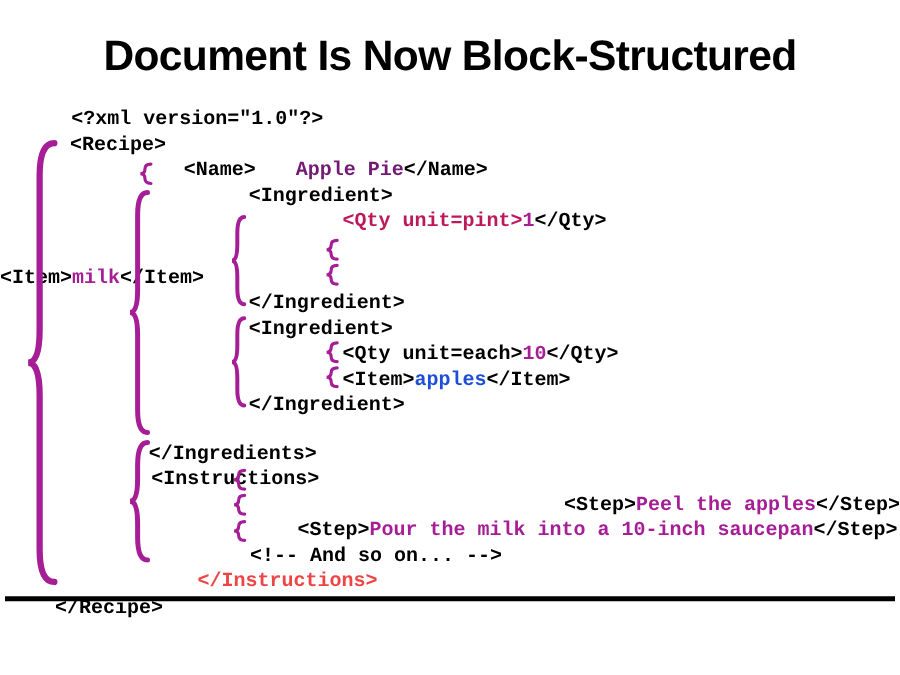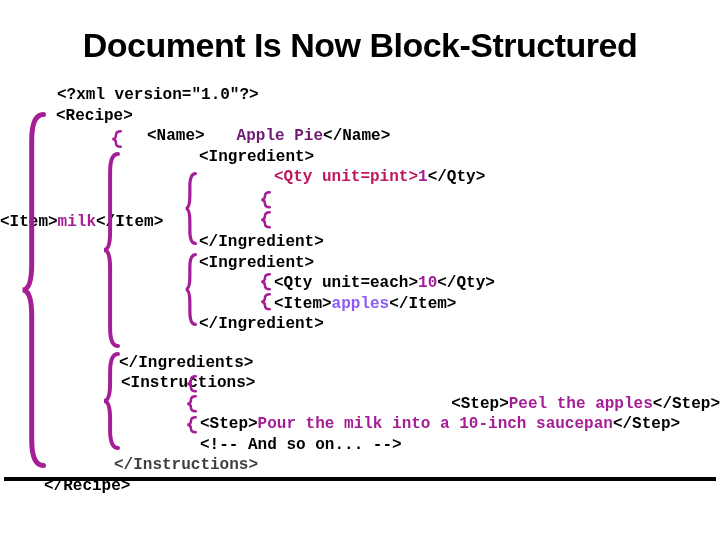--- a/index.html
+++ b/index.html
@@ -57,28 +57,28 @@
   <div id="code">
       <div class="code-line" style="padding-left: 57px;"><span style="color: rgb(0, 0, 0);">&lt;?xml version="1.0"?&gt;</span></div>
       <div class="code-line" style="padding-left: 56px;"><span style="color: rgb(0, 0, 0);">&lt;Recipe&gt;</span></div>
       <div class="code-line" style="padding-left: 124px;"><span style="color: rgb(0, 0, 0); margin-left: 23px;">&lt;Name&gt;</span><span style="color: #701a75; margin-left: 32px;">Apple Pie</span><span style="color: rgb(0, 0, 0);">&lt;/Name&gt;</span></div>
       <div class="code-line" style="padding-left: 199px;"><span style="color: rgb(0, 0, 0);">&lt;Ingredient&gt;</span></div>
       <div class="code-line" style="padding-left: 274px;"><span style="color: #be185d;">&lt;Qty unit=pint&gt;</span><span style="color: rgb(165, 30, 150);">1</span><span style="color: rgb(0, 0, 0);">&lt;/Qty&gt;</span></div>
       <div class="code-line" style=" margin-top: 24px;"><span style="color: rgb(0, 0, 0);">&lt;Item&gt;</span><span style="color: rgb(165, 30, 150);">milk</span><span style="color: rgb(0, 0, 0);">&lt;/Item&gt;</span></div>
       <div class="code-line" style="padding-left: 199px;"><span style="color: rgb(0, 0, 0);">&lt;/Ingredient&gt;</span></div>
       <div class="code-line" style="padding-left: 199px;"><span style="color: rgb(0, 0, 0);">&lt;Ingredient&gt;</span></div>
       <div class="code-line" style="padding-left: 274px;"><span style="color: rgb(0, 0, 0);">&lt;Qty unit=each&gt;</span><span style="color: rgb(165, 30, 150);">10</span><span style="color: rgb(0, 0, 0);">&lt;/Qty&gt;</span></div>
-      <div class="code-line" style="padding-left: 274px;"><span style="color: rgb(0, 0, 0);">&lt;Item&gt;</span><span style="color: #8b5cf6;">apples</span><span style="color: rgb(0, 0, 0);">&lt;/Item&gt;</span></div>
+      <div class="code-line" style="padding-left: 274px;"><span style="color: rgb(0, 0, 0);">&lt;Item&gt;</span><span style="color: #1d4ed8;">apples</span><span style="color: rgb(0, 0, 0);">&lt;/Item&gt;</span></div>
       <div class="code-line" style="padding-left: 199px;"><span style="color: rgb(0, 0, 0);">&lt;/Ingredient&gt;</span></div>
       <div class="code-line" style="padding-left: 119px; margin-top: 18px;"><span style="color: rgb(0, 0, 0);">&lt;/Ingredients&gt;</span></div>
       <div class="code-line" style="padding-left: 121px;"><span style="color: rgb(0, 0, 0);">&lt;Instructions&gt;</span></div>
       <div class="code-line" style="padding-left: 200px; text-align: right;"><span style="color: rgb(0, 0, 0);">&lt;Step&gt;</span><span style="color: rgb(165, 30, 150);">Peel the apples</span><span style="color: rgb(0, 0, 0);">&lt;/Step&gt;</span></div>
-      <div class="code-line" style="padding-left: 200px;"><span style="color: rgb(0, 0, 0);">&lt;Step&gt;</span><span style="color: rgb(165, 30, 150);">Pour the milk into a 10-inch saucepan</span><span style="color: rgb(0, 0, 0);">&lt;/Step&gt;</span></div>
+      <div class="code-line" style="padding-left: 200px; margin-left: 38px;"><span style="color: rgb(0, 0, 0);">&lt;Step&gt;</span><span style="color: rgb(165, 30, 150);">Pour the milk into a 10-inch saucepan</span><span style="color: rgb(0, 0, 0);">&lt;/Step&gt;</span></div>
       <div class="code-line" style="padding-left: 200px;"><span style="color: rgb(0, 0, 0);">&lt;!-- And so on... --&gt;</span></div>
-      <div class="code-line" style="padding-left: 114px;"><span style="color: #404040;">&lt;/Instructions&gt;</span></div>
+      <div class="code-line" style="padding-left: 114px;"><span style="color: #ef4444; margin-left: 44px;">&lt;/Instructions&gt;</span></div>
       <div class="code-line" style="padding-left: 44px;"><span style="color: rgb(0, 0, 0);">&lt;/Recipe&gt;</span></div>
     </div>
 
   <div id="braces">
       <svg width="26" height="356" style="left: 20px; top: 112px;">
         <path d="M 23.5 2.5 Q 11.700000000000001 2.5 11.700000000000001 28.5 L 11.700000000000001 152 Q 11.700000000000001 178 2.5 178 Q 11.700000000000001 178 11.700000000000001 204 L 11.700000000000001 327.5 Q 11.700000000000001 353.5 23.5 353.5" fill="none" stroke="#A51E96" stroke-width="5" stroke-linecap="round"></path>
       </svg>
       <svg width="11" height="18" style="left: 111px; top: 130px;">
         <path d="M 9.75 1.25 Q 4.95 1.25 4.95 5.125 L 4.95 5.125 Q 4.95 9 1.25 9 Q 4.95 9 4.95 12.875 L 4.95 12.875 Q 4.95 16.75 9.75 16.75" fill="none" stroke="#A51E96" stroke-width="2.5" stroke-linecap="round"></path>
       </svg>

